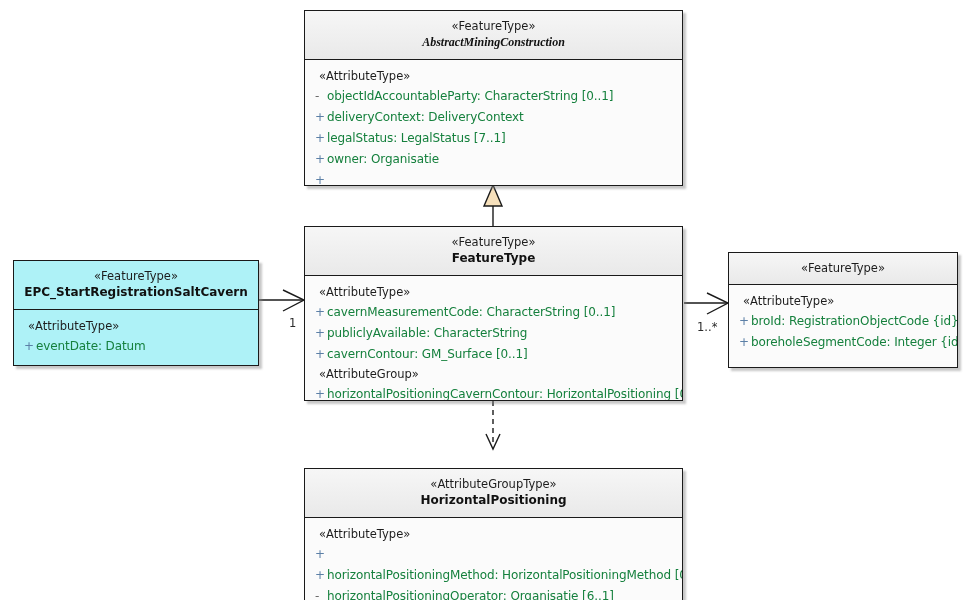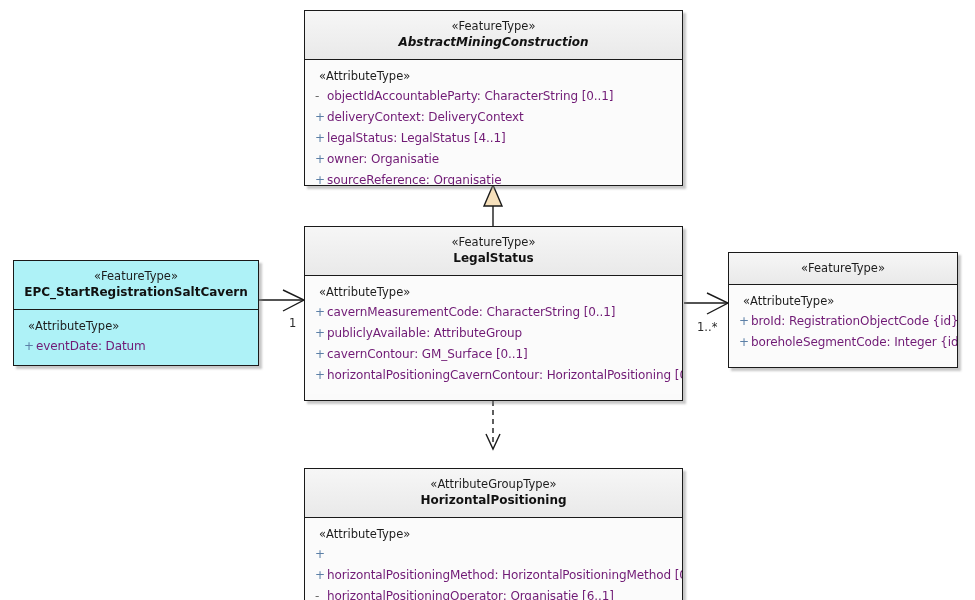--- a/index.html
+++ b/index.html
@@ -56,20 +56,21 @@
   }
   .uml-class .cname {
     font-size: 12px;
     font-weight: bold;
     color: #111111;
     line-height: 17px;
     white-space: nowrap;
   }
   .uml-class .cname.abstract {
     font-style: italic;
+    font-family: Liberation Serif, serif;
   }
   .uml-class .body {
     box-sizing: border-box;
     background: #fbfbfb;
     padding: 7px 0 8px 0;
   }
 
   .compartment-label {
     font-size: 11.5px;
     color: #1d1d1d;
@@ -90,21 +91,21 @@
     padding-left: 10px;
     box-sizing: border-box;
     font-size: 12px;
     color: #5b7fa6;
   }
   .attr-vis.priv {
     color: #6b6b6b;
   }
   .attr-text {
     font-size: 12px;
-    color: #701a75;
+    color: #15803d;
     letter-spacing: -0.1px;
   }
 
   
   .uml-class.evt {
     background: #aef2f7;
     border: 1.5px solid #1a1a1a;
   }
   .uml-class.evt .hdr {
     background: #aef2f7;
@@ -160,52 +161,52 @@
       <div class="attr-row">
         <span class="attr-vis priv">-</span>
         <span class="attr-text">objectIdAccountableParty: CharacterString [0..1]</span>
       </div>
       <div class="attr-row">
         <span class="attr-vis">+</span>
         <span class="attr-text">deliveryContext: DeliveryContext</span>
       </div>
       <div class="attr-row">
         <span class="attr-vis">+</span>
-        <span class="attr-text">legalStatus: LegalStatus [4..1]</span>
+        <span class="attr-text">legalStatus: LegalStatus [7..1]</span>
       </div>
       <div class="attr-row">
         <span class="attr-vis">+</span>
         <span class="attr-text">owner: Organisatie</span>
       </div>
       <div class="attr-row">
         <span class="attr-vis">+</span>
-        <span class="attr-text">sourceReference: Organisatie</span>
       </div>
     </div>
   </div>
 
   <div class="uml-class" style="left:304px; top:226px; width:379px; height:175px;">
     <div class="hdr">
       <div class="stereo-hdr">«FeatureType»</div>
-      <div class="cname">LegalStatus</div>
+      <div class="cname">FeatureType</div>
     </div>
     <div class="body">
       <div class="compartment-label">«AttributeType»</div>
       <div class="attr-row">
         <span class="attr-vis">+</span>
         <span class="attr-text">cavernMeasurementCode: CharacterString [0..1]</span>
       </div>
       <div class="attr-row">
         <span class="attr-vis">+</span>
-        <span class="attr-text">publiclyAvailable: AttributeGroup</span>
+        <span class="attr-text">publiclyAvailable: CharacterString</span>
       </div>
       <div class="attr-row">
         <span class="attr-vis">+</span>
         <span class="attr-text">cavernContour: GM_Surface [0..1]</span>
       </div>
+      <div class="compartment-label">«AttributeGroup»</div>
       <div class="attr-row">
         <span class="attr-vis">+</span>
         <span class="attr-text">horizontalPositioningCavernContour: HorizontalPositioning [0..1]</span>
       </div>
     </div>
   </div>
 
   <div class="uml-class evt" style="left:13px; top:260px; width:246px; height:106px;">
     <div class="hdr">
       <div class="stereo-hdr">«FeatureType»</div>

